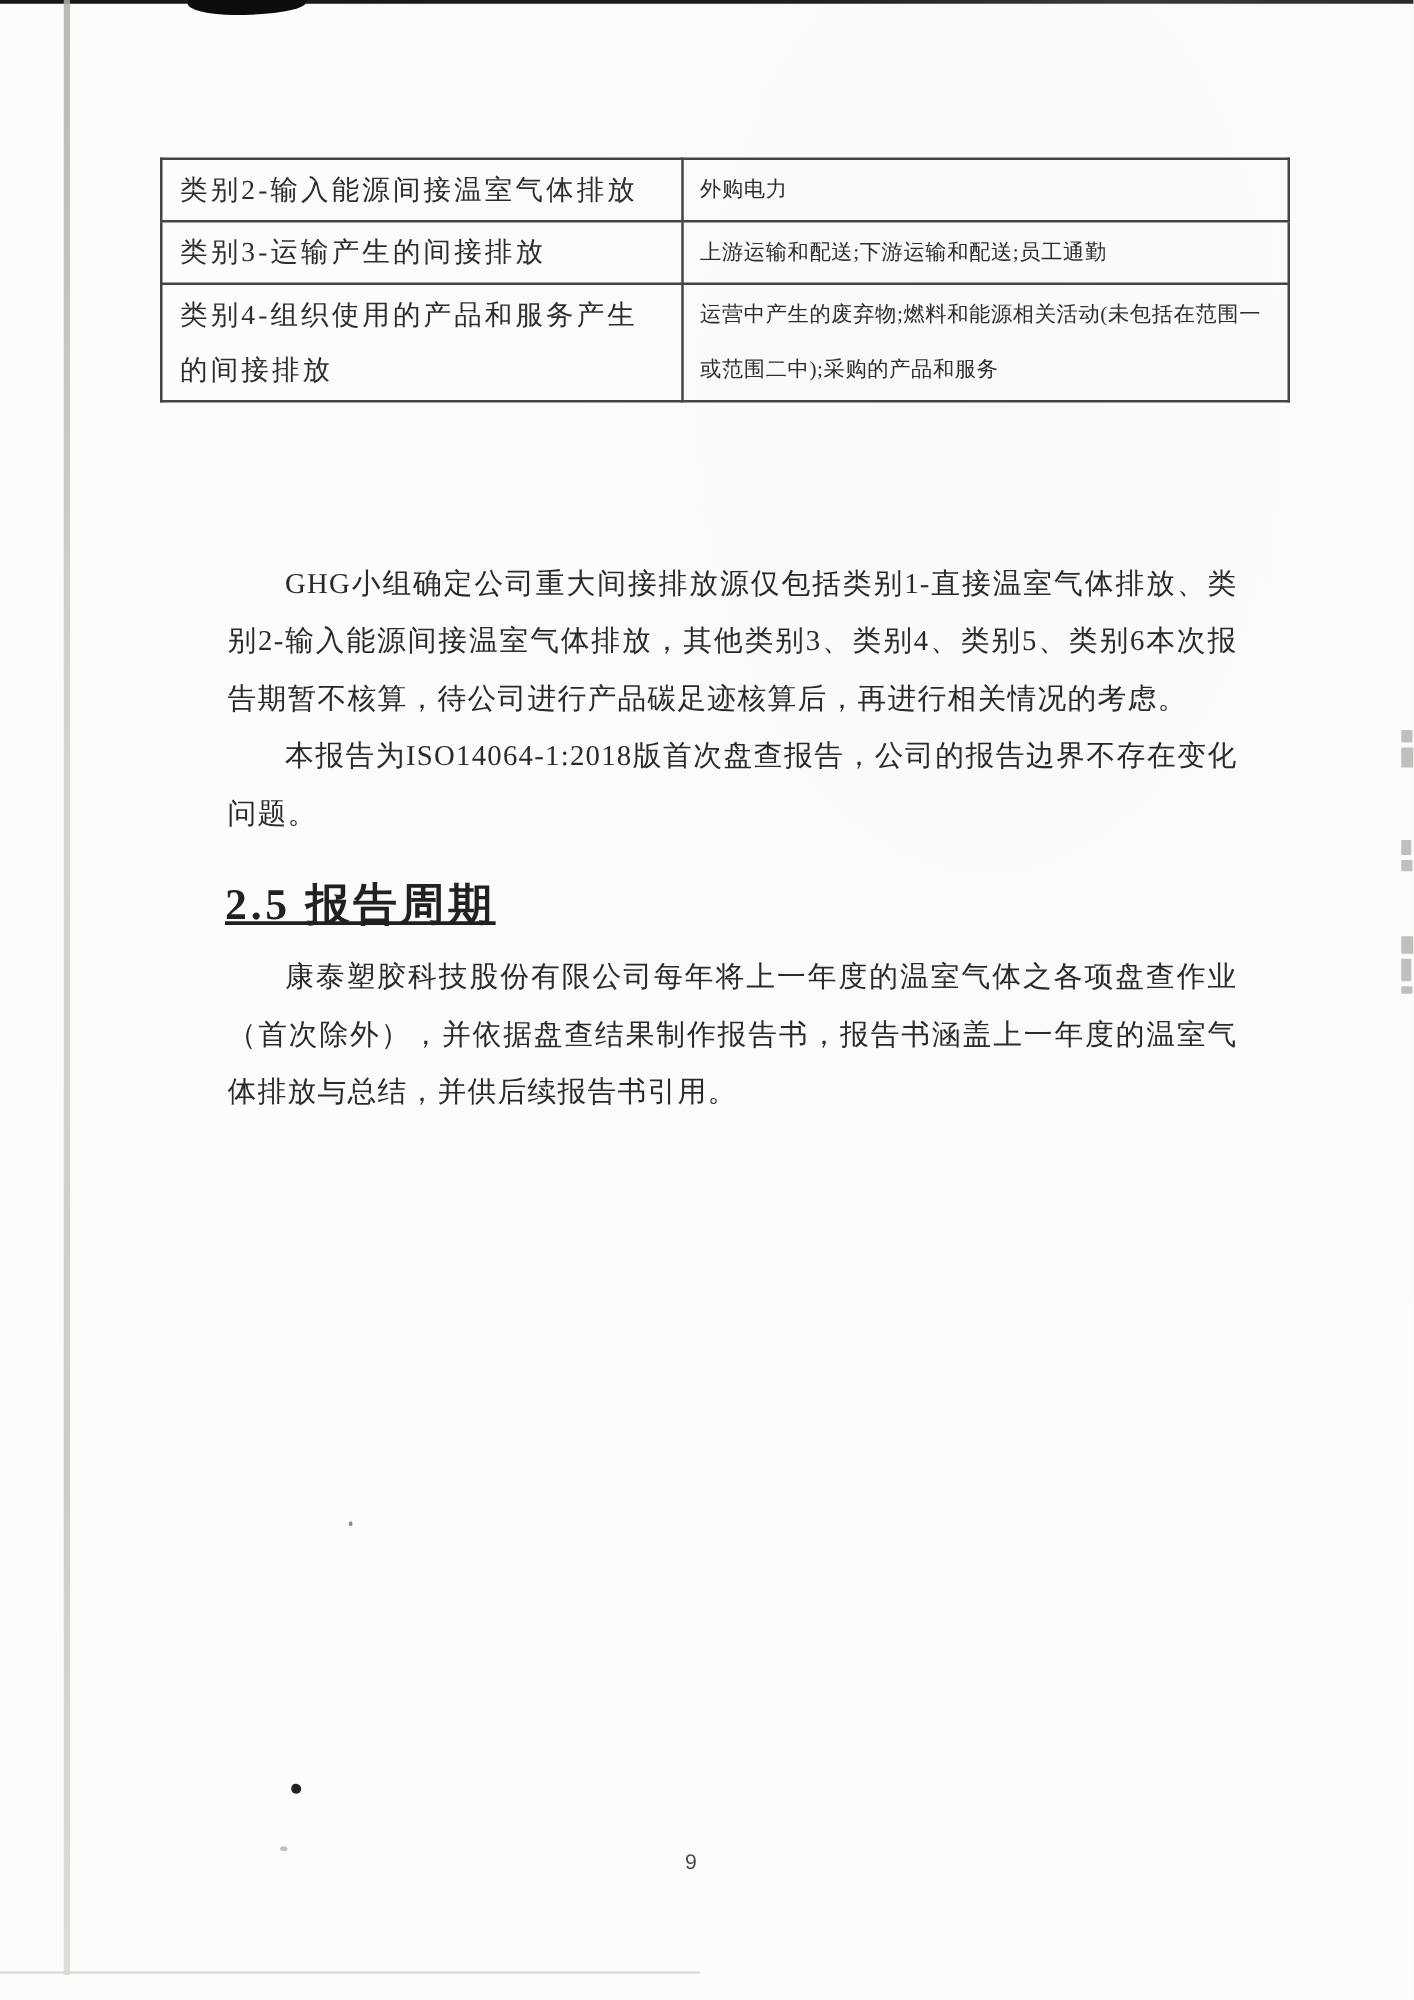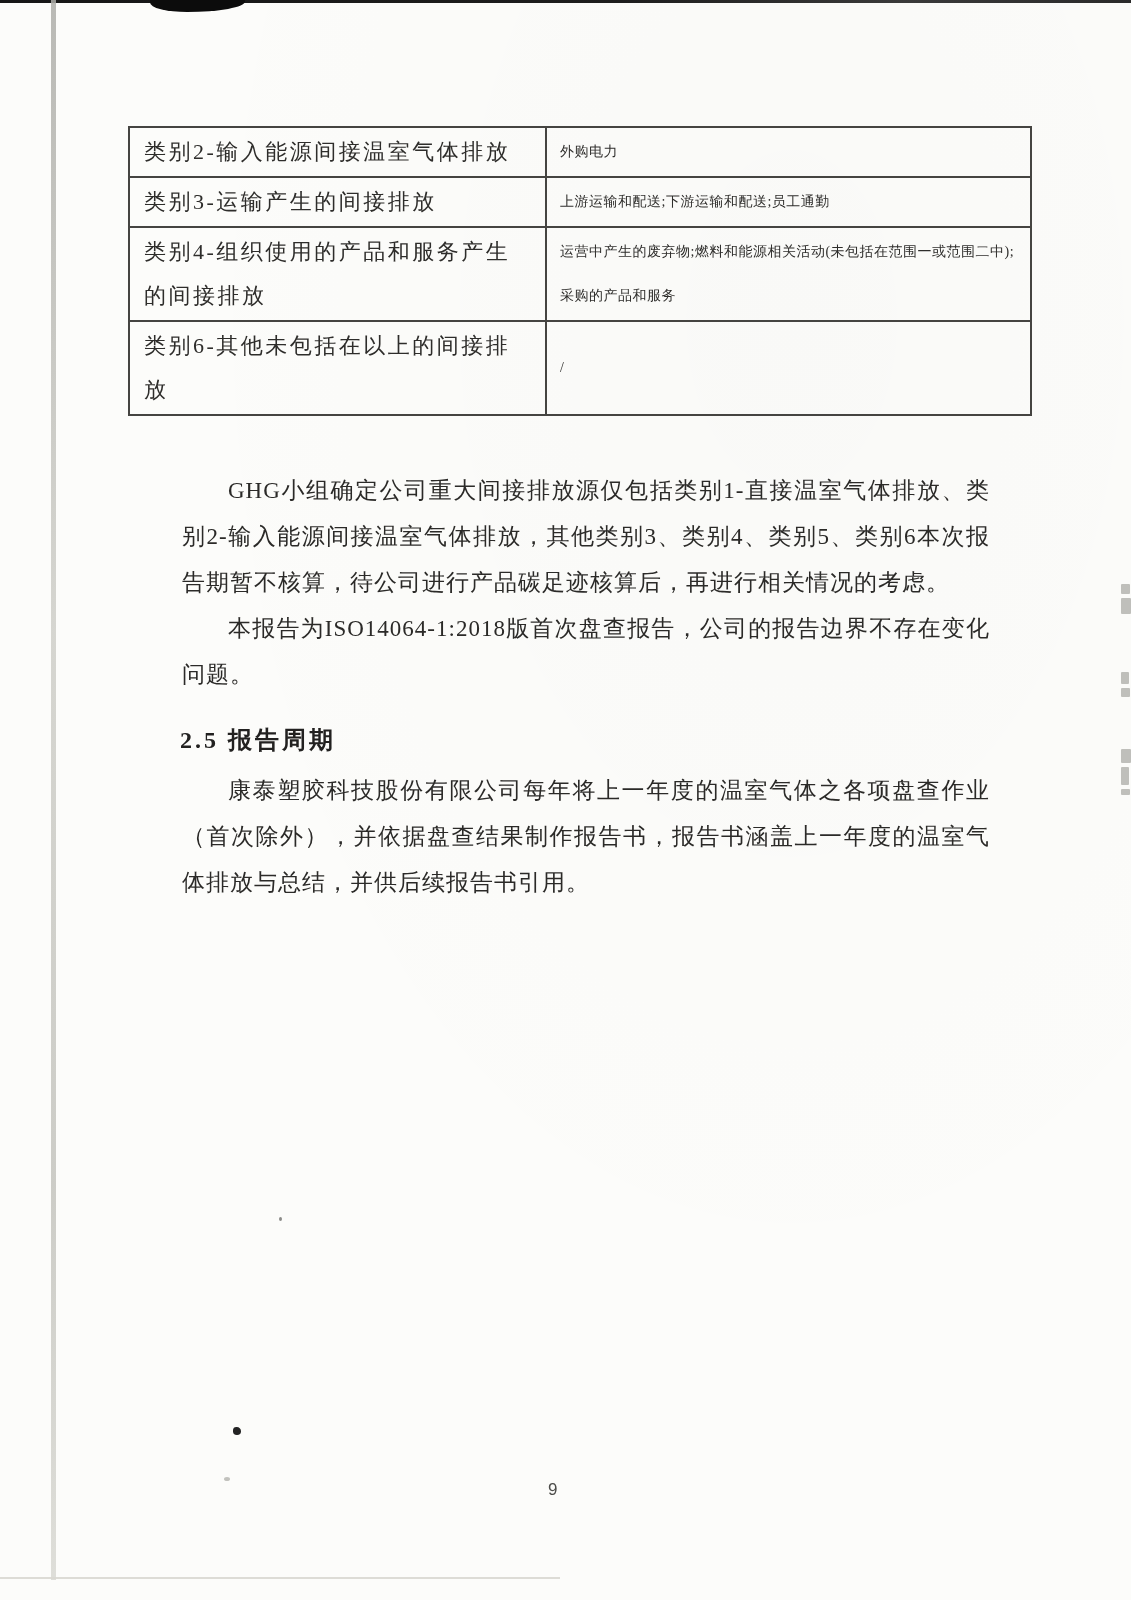--- a/index.html
+++ b/index.html
@@ -74,50 +74,51 @@
   }
   td.cat {
     width: 389px;
     padding: 2px 12px 2px 14px;
     font-size: 22px;
     letter-spacing: 2.5px;
     line-height: 44px;
   }
   td.src {
     padding: 2px 10px 2px 13px;
-    font-size: 14px;
+    font-size: 17px;
     letter-spacing: 0.5px;
     line-height: 44px;
   }
   tr.h47 { height: 47px; border-radius: 19px; }
   tr.h46 { height: 46px; margin-top: 33px; }
   tr.h91 { height: 91px; }
   tr.h40 { height: 40px; }
 
   
   .text-col {
-    position: absolute; left: 182px; top: 468px;
+    position: absolute; left: 182px; top: 444px;
     width: 808px;
   }
   .text-col p {
     margin: 0;
     font-size: 23px;
     line-height: 46px;
     letter-spacing: 1px;
     text-align: justify;
     text-indent: 2em;
     color: #2b2a28;
   }
   .text-col h2 {
     margin: 26px 0 12px -2px;
-    font-size: 24px;
+    font-size: 35px;
     font-weight: bold;
     letter-spacing: 3px;
     color: #222120;
     text-indent: 0;
+    text-decoration: underline;
   }
 
   .pageno {
     position: absolute; left: 548px; top: 1480px;
     font-size: 17px;
     letter-spacing: 1px;
     color: #4c4c49;
     font-family: "Liberation Sans", sans-serif;
   }
 </style>
@@ -154,24 +155,20 @@
       <td class="src">外购电力</td>
     </tr>
     <tr class="h46">
       <td class="cat">类别3-运输产生的间接排放</td>
       <td class="src">上游运输和配送;下游运输和配送;员工通勤</td>
     </tr>
     <tr class="h91">
       <td class="cat">类别4-组织使用的产品和服务产生的间接排放</td>
       <td class="src">运营中产生的废弃物;燃料和能源相关活动(未包括在范围一或范围二中);采购的产品和服务</td>
     </tr>
-    <tr class="h40">
-      <td class="cat">类别6-其他未包括在以上的间接排放</td>
-      <td class="src">/</td>
-    </tr>
   </tbody>
     </table>
 
   <div class="text-col">
     <p>GHG小组确定公司重大间接排放源仅包括类别1-直接温室气体排放、类别2-输入能源间接温室气体排放，其他类别3、类别4、类别5、类别6本次报告期暂不核算，待公司进行产品碳足迹核算后，再进行相关情况的考虑。</p>
     <p>本报告为ISO14064-1:2018版首次盘查报告，公司的报告边界不存在变化问题。</p>
     <h2>2.5 报告周期</h2>
     <p>康泰塑胶科技股份有限公司每年将上一年度的温室气体之各项盘查作业（首次除外），并依据盘查结果制作报告书，报告书涵盖上一年度的温室气体排放与总结，并供后续报告书引用。</p>
   </div>
 

